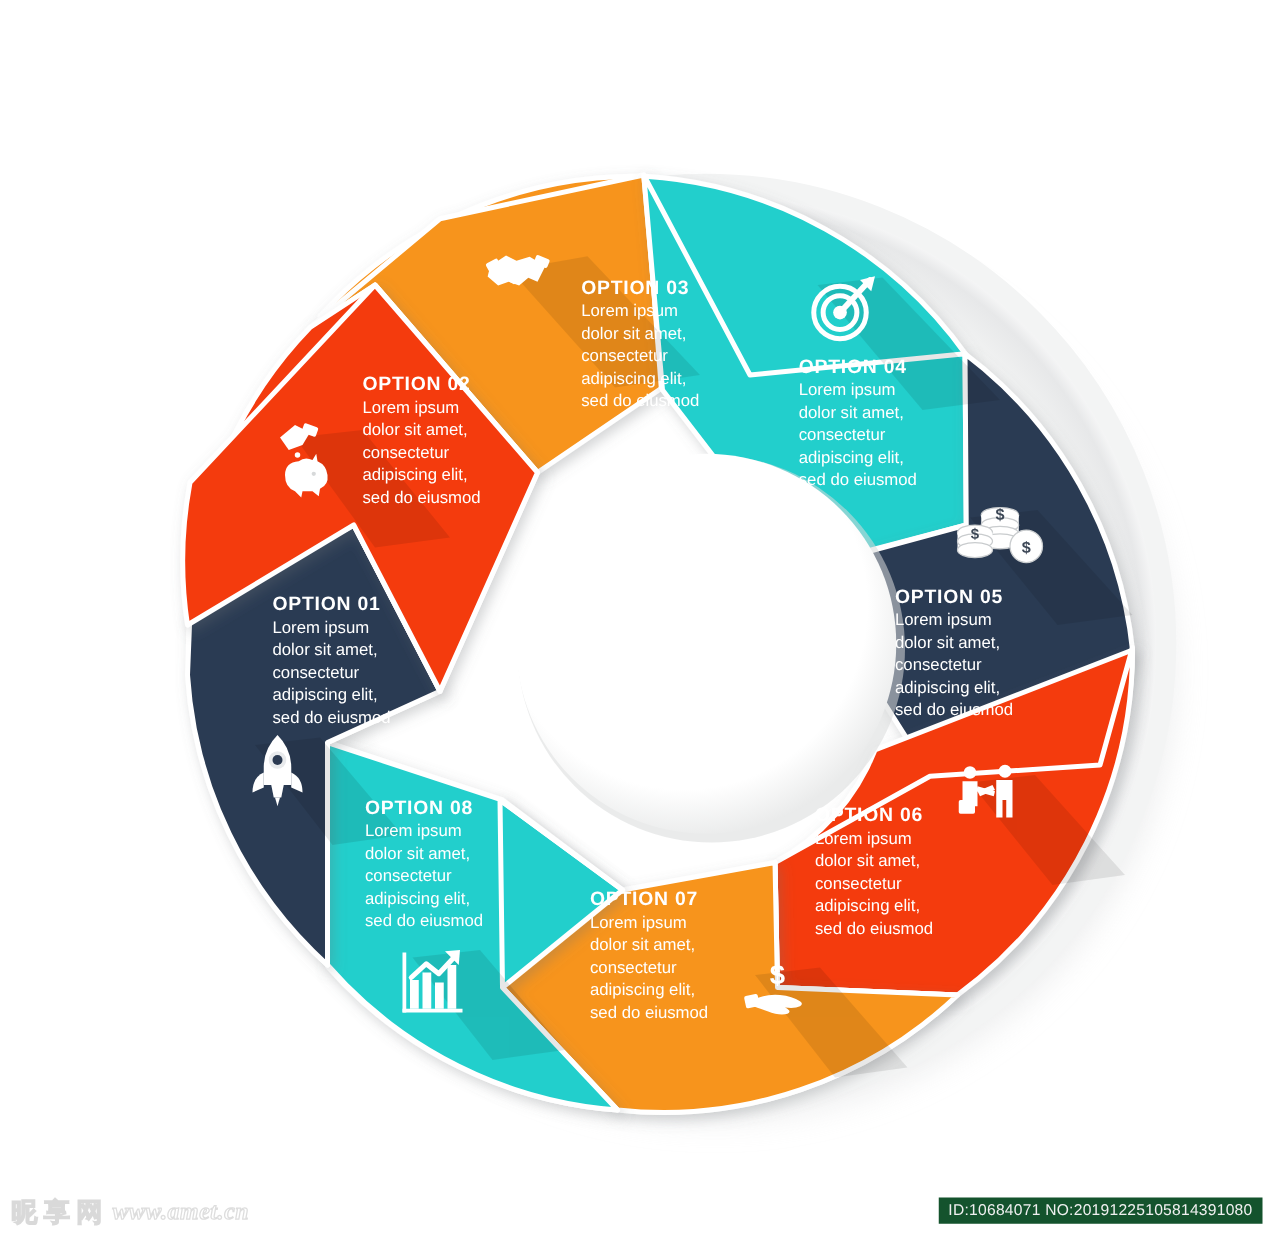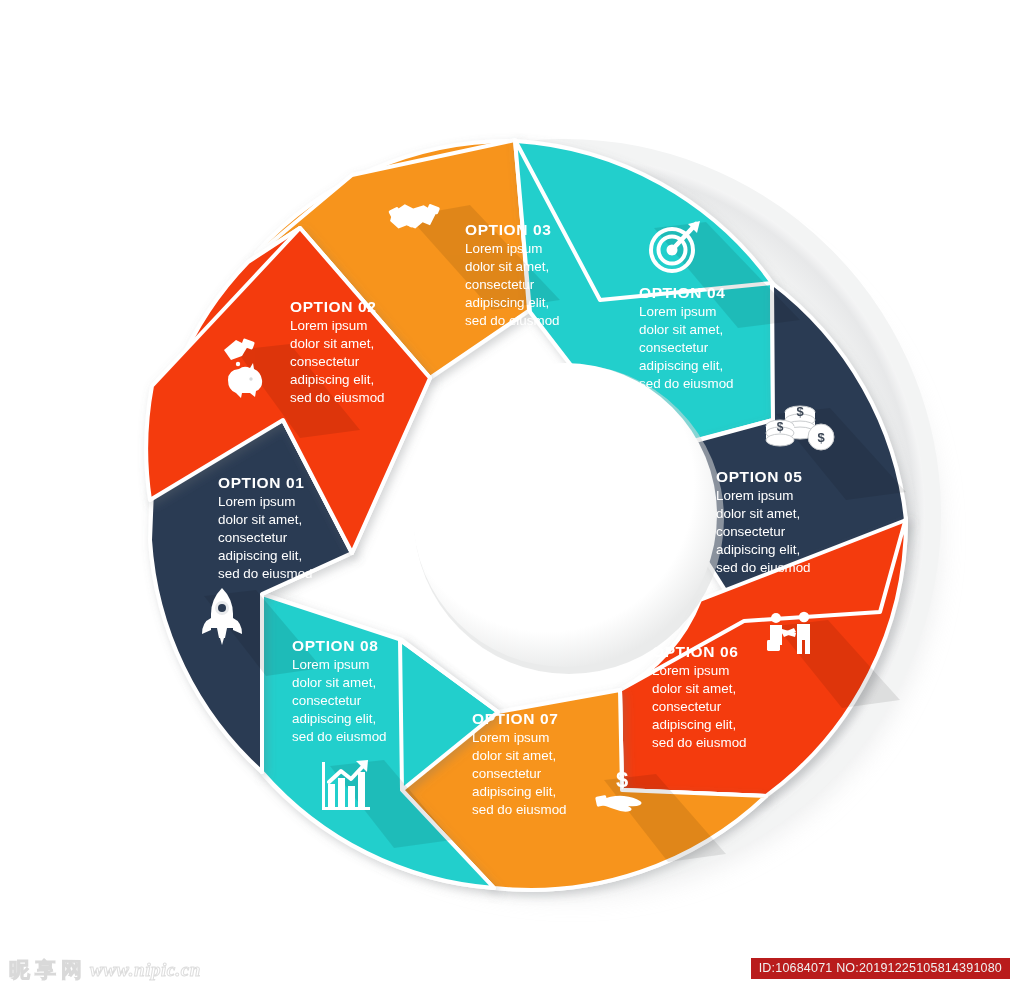--- a/index.html
+++ b/index.html
@@ -42,21 +42,21 @@
     text-shadow:0 0 0 #d8d8d8;
     padding:0 1px;
   }
   #wm-url{
     font-family:"Liberation Serif","DejaVu Serif",serif;
     font-style:italic;font-weight:bold;font-size:19px;
     color:#ffffff;-webkit-text-stroke:1px #dcdcdc;letter-spacing:.5px;
   }
   #wm-id{
     position:absolute;right:14px;bottom:10px;
-    background:#b91c1c;color:#f0f0f0;
+    background:#14532d;color:#f0f0f0;
     font-family:"Liberation Sans","DejaVu Sans",sans-serif;
     font-size:12.5px;letter-spacing:.2px;
     padding:3px 8px 4px 8px;white-space:nowrap;
   }
 </style>
 </head>
 <body>
 
 <div id="stage">
 
@@ -339,18 +339,18 @@
 
   </svg>
 
   <div id="footer">
     <div id="wm-logo">
       <span class="cjk">
         <span>昵</span>
         <span>享</span>
         <span>网</span>
       </span>
-      <span id="wm-url">www.nipic.cn</span>
+      <span id="wm-url">www.amet.cn</span>
     </div>
     <div id="wm-id">ID:10684071 NO:20191225105814391080</div>
   </div>
 
 </div>
 
 </body></html>

